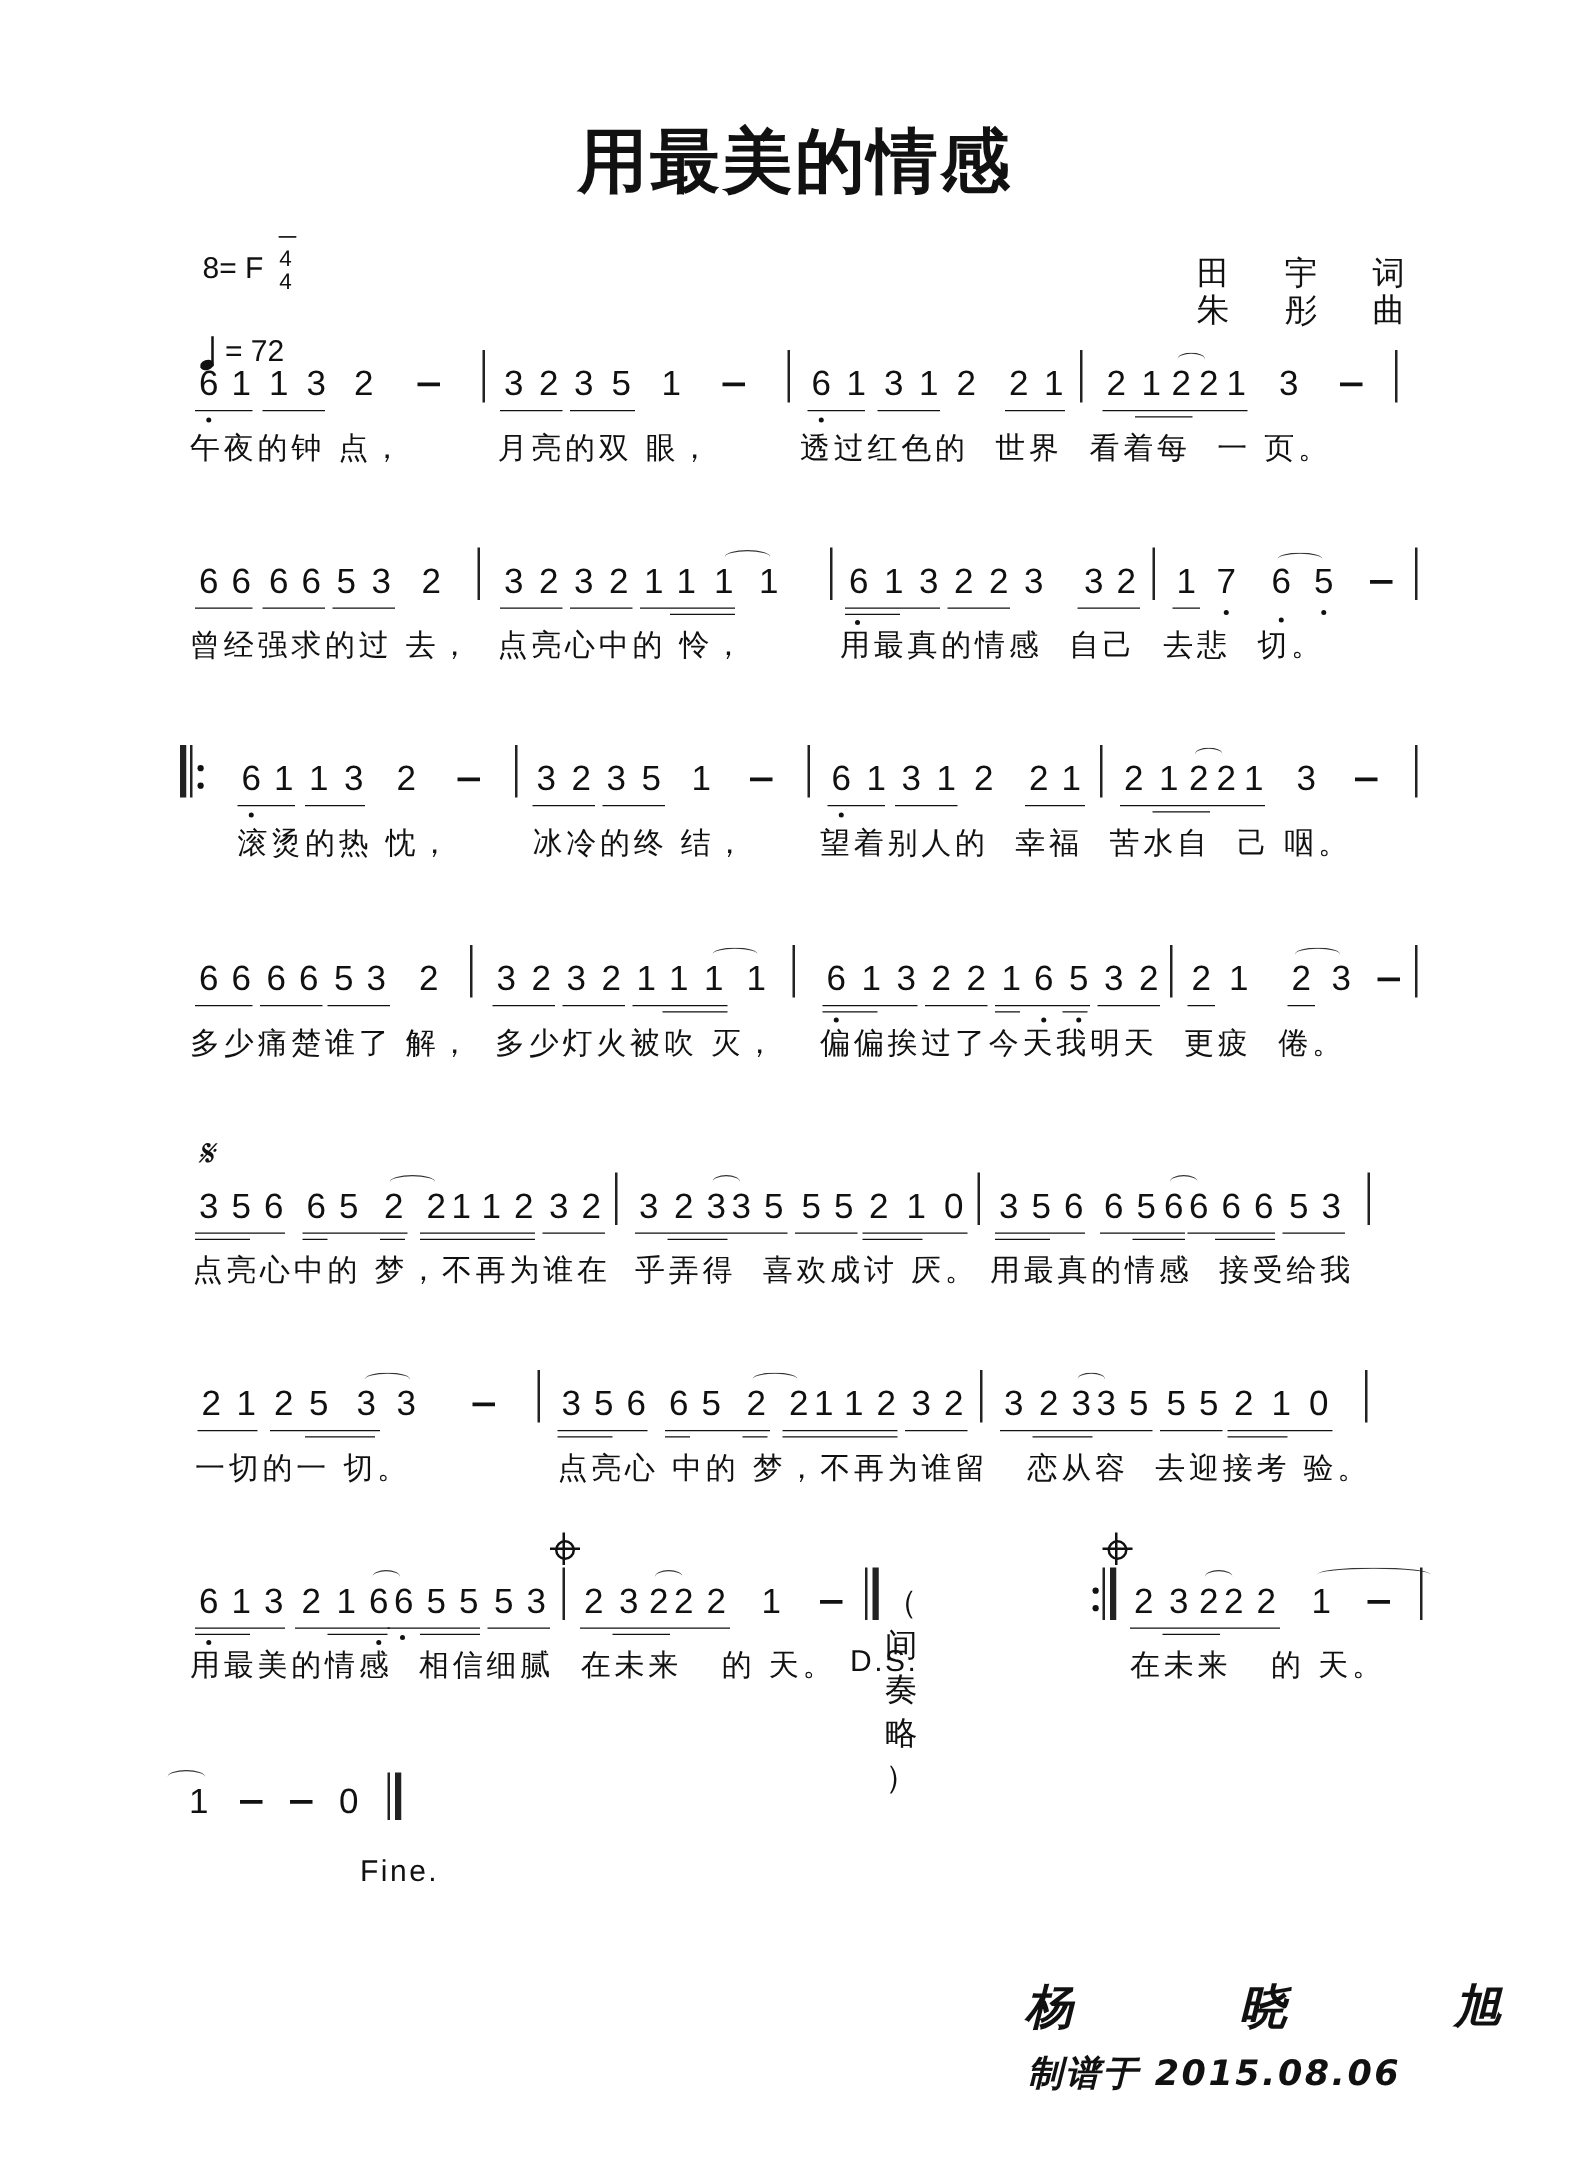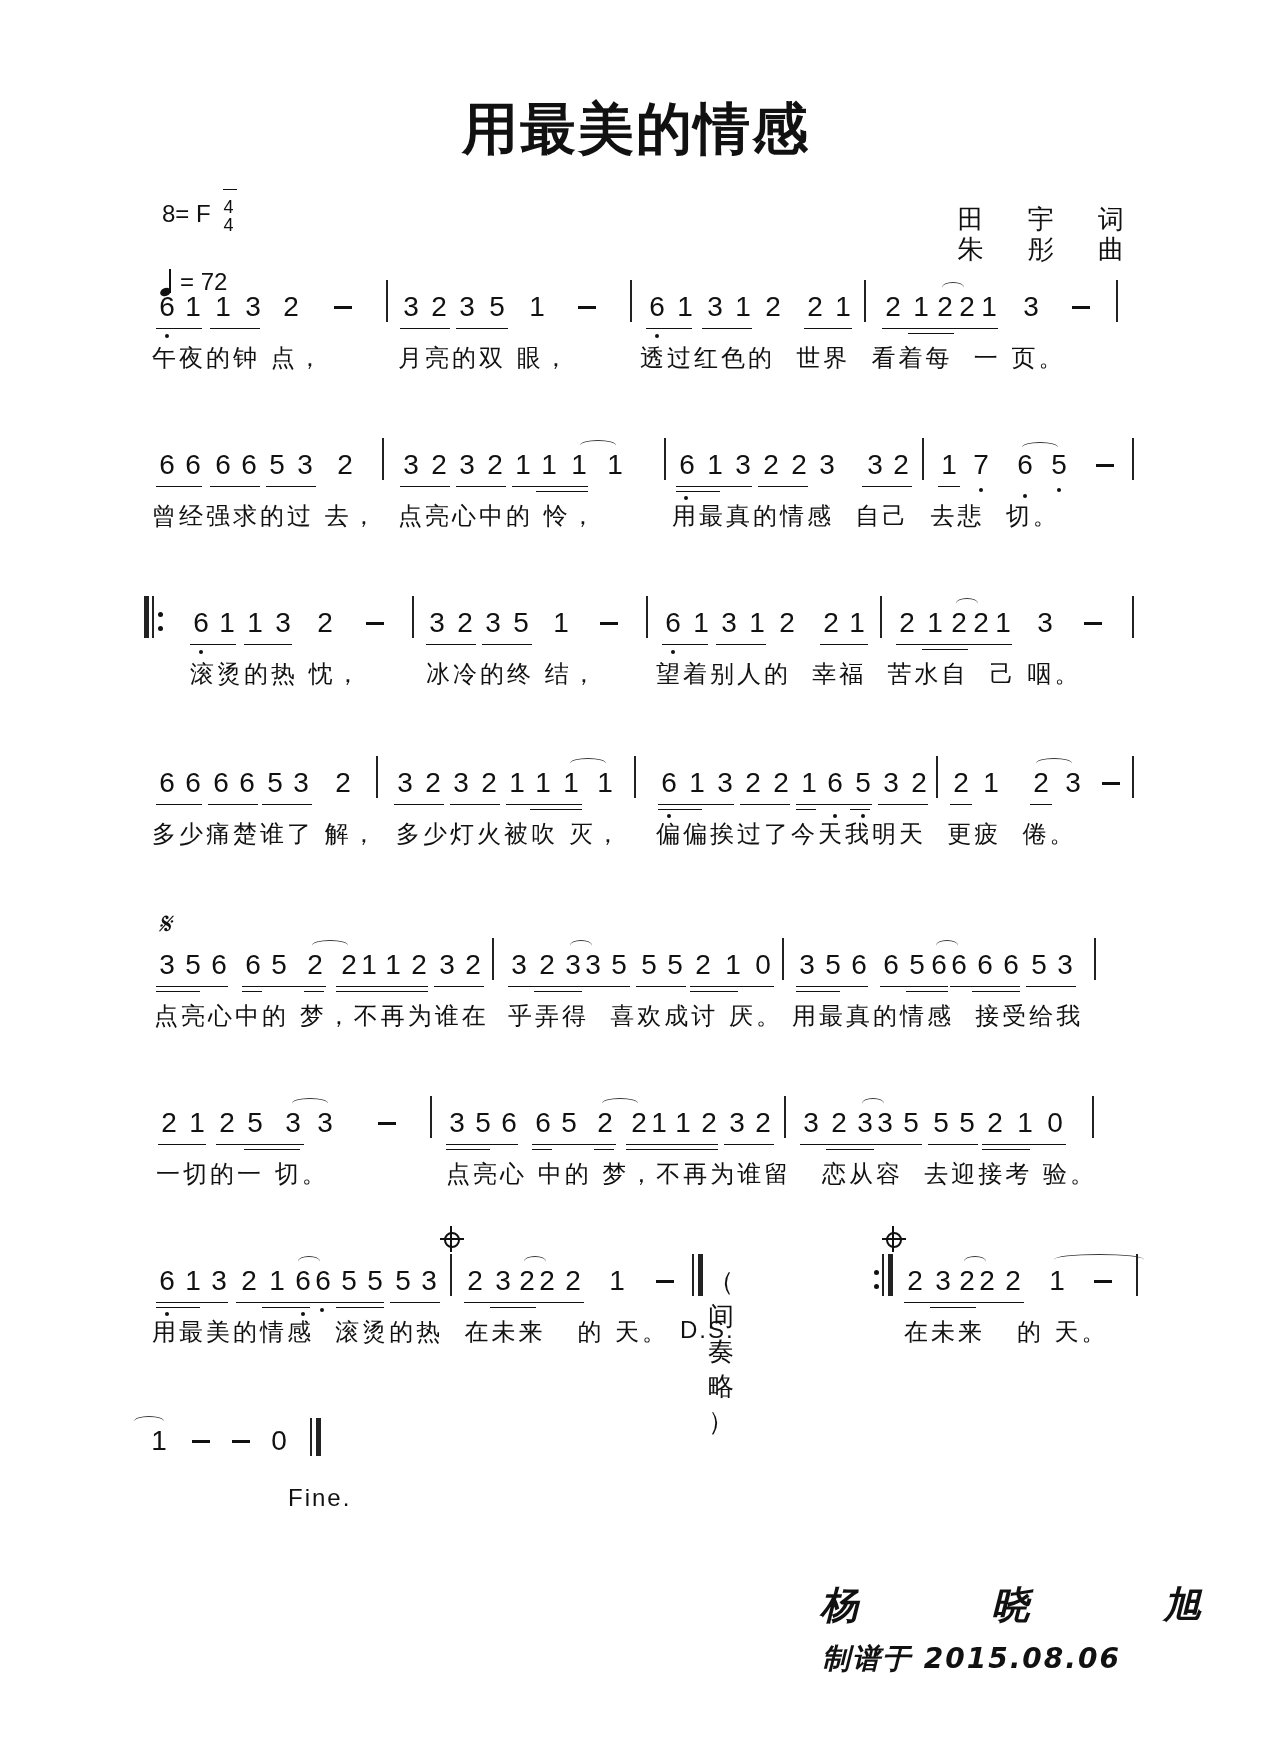--- a/index.html
+++ b/index.html
@@ -468,21 +468,21 @@
       <span class="n" style="left:978px">2</span>
       <span class="n" style="left:1004px">2</span>
     <span class="n" style="left:1048px">1</span>
       <span class="dash" style="left:1094px"></span>
     <div class="ul" style="left:904px;top:38px;width:120px"></div>
       <div class="ul" style="left:930px;top:43px;width:46px"></div>
     <div class="tie" style="left:964px;top:-8px;width:22px"></div>
     <div class="tie" style="left:1054px;top:-10px;width:90px"></div>
     <div class="bar" style="left:1136px"></div>
   </div>
-  <span class="lyr" style="left:152px">用最美的情感  滚烫的热  在未来   的 天。</span>
+  <span class="lyr" style="left:152px">用最美的情感  相信细腻  在未来   的 天。</span>
   <span class="lyr" style="left:680px;letter-spacing:2px;font-family:Liberation Sans, sans-serif">D.S.</span>
   <span class="lyr" style="left:904px">在未来   的 天。</span>
 </div>
 
 <div class="row" style="top:1424px;">
   <div class="notes">
     <div class="tie" style="left:134px;top:-8px;width:30px"></div>
     <span class="n" style="left:150px">1</span>
       <span class="dash" style="left:192px"></span>
       <span class="dash" style="left:232px"></span>

